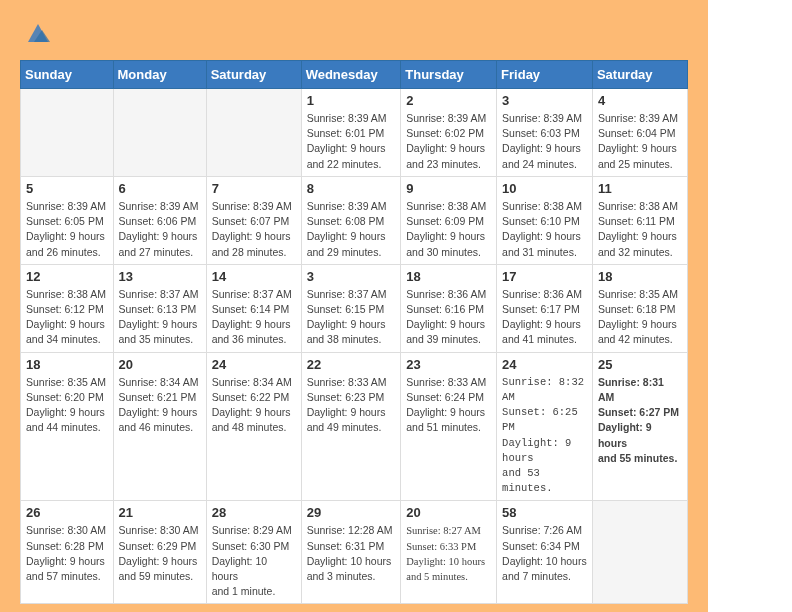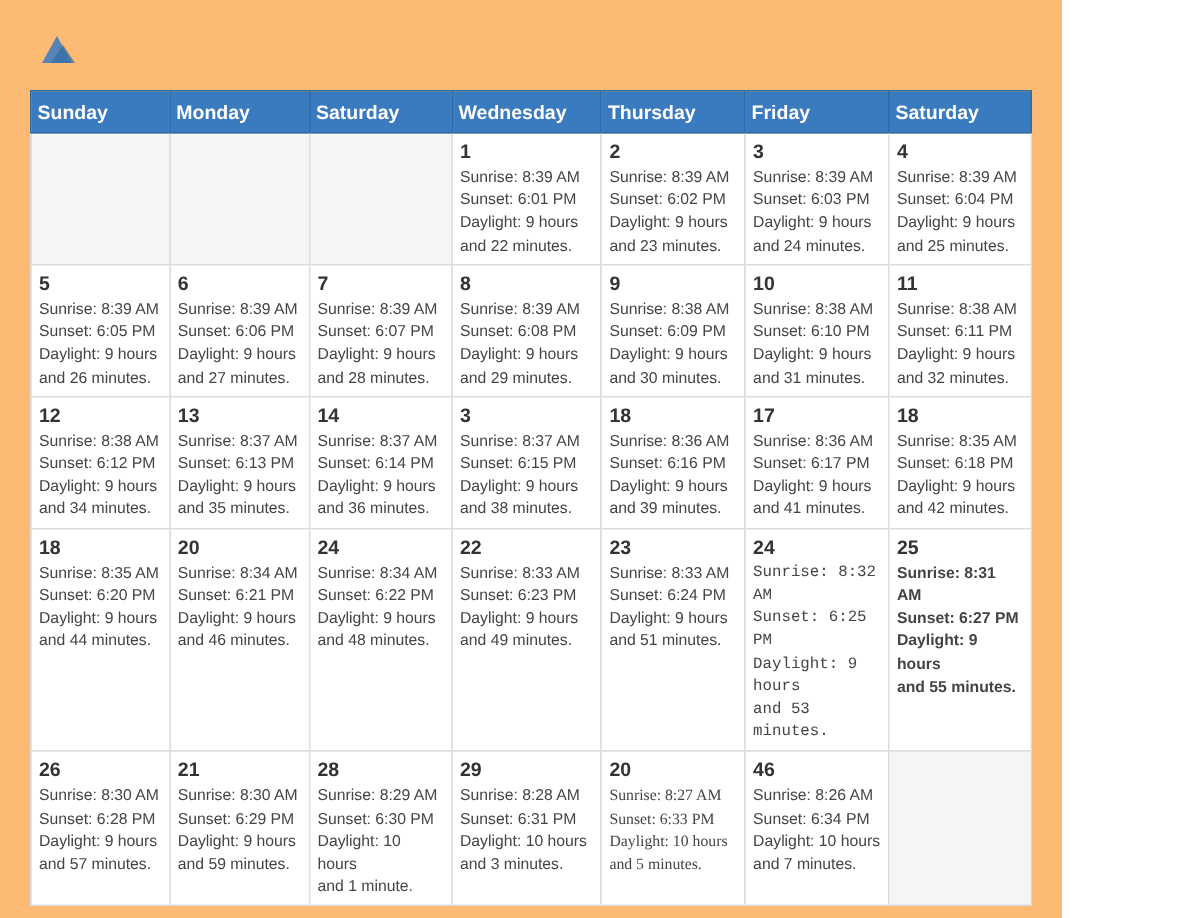--- a/index.html
+++ b/index.html
@@ -339,35 +339,35 @@
           </td>
           <td>
             <span class="day-num">28</span>
             <div class="day-info" style="white-space: pre-line;">Sunrise: 8:29 AM
 Sunset: 6:30 PM
 Daylight: 10 hours
 and 1 minute.</div>
           </td>
           <td>
             <span class="day-num">29</span>
-            <div class="day-info" style="white-space: pre-line;">Sunrise: 8:28 AM
+            <div class="day-info" style="white-space: pre-line;">Sunrise: 12:28 AM
 Sunset: 6:31 PM
 Daylight: 10 hours
 and 3 minutes.</div>
           </td>
           <td>
             <span class="day-num">20</span>
             <div class="day-info" style="white-space: pre-line; font-family: Liberation Serif, serif;">Sunrise: 8:27 AM
 Sunset: 6:33 PM
 Daylight: 10 hours
 and 5 minutes.</div>
           </td>
           <td>
-            <span class="day-num">46</span>
-            <div class="day-info" style="white-space: pre-line;">Sunrise: 8:26 AM
+            <span class="day-num">58</span>
+            <div class="day-info" style="white-space: pre-line;">Sunrise: 7:26 AM
 Sunset: 6:34 PM
 Daylight: 10 hours
 and 7 minutes.</div>
           </td>
           <td class="empty"></td>
         </tr>
       </tbody>
   </table>
 </div>
 

